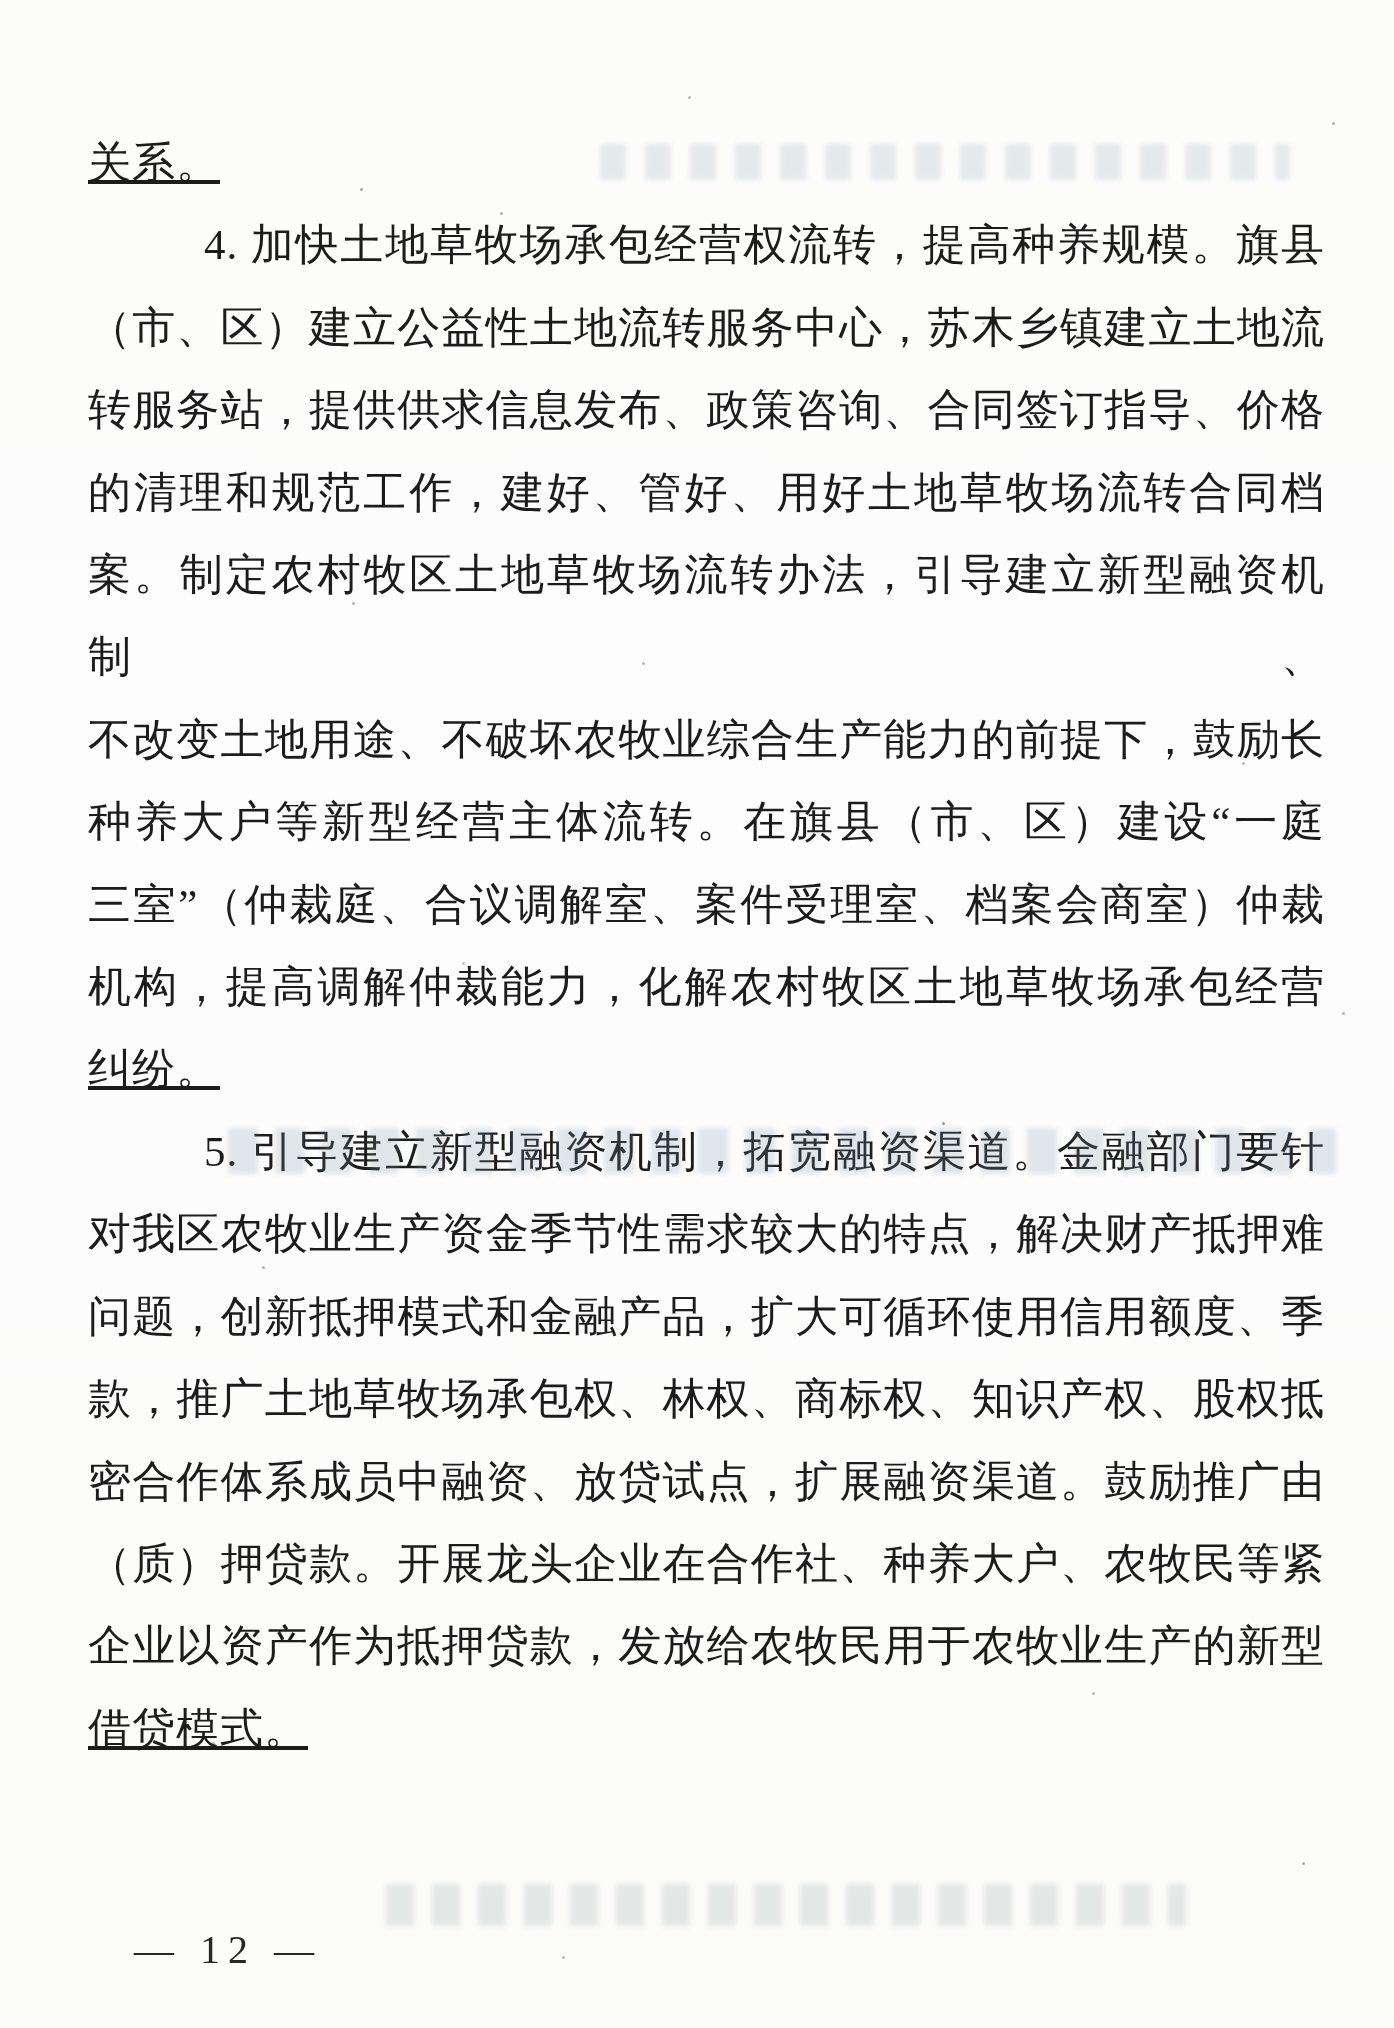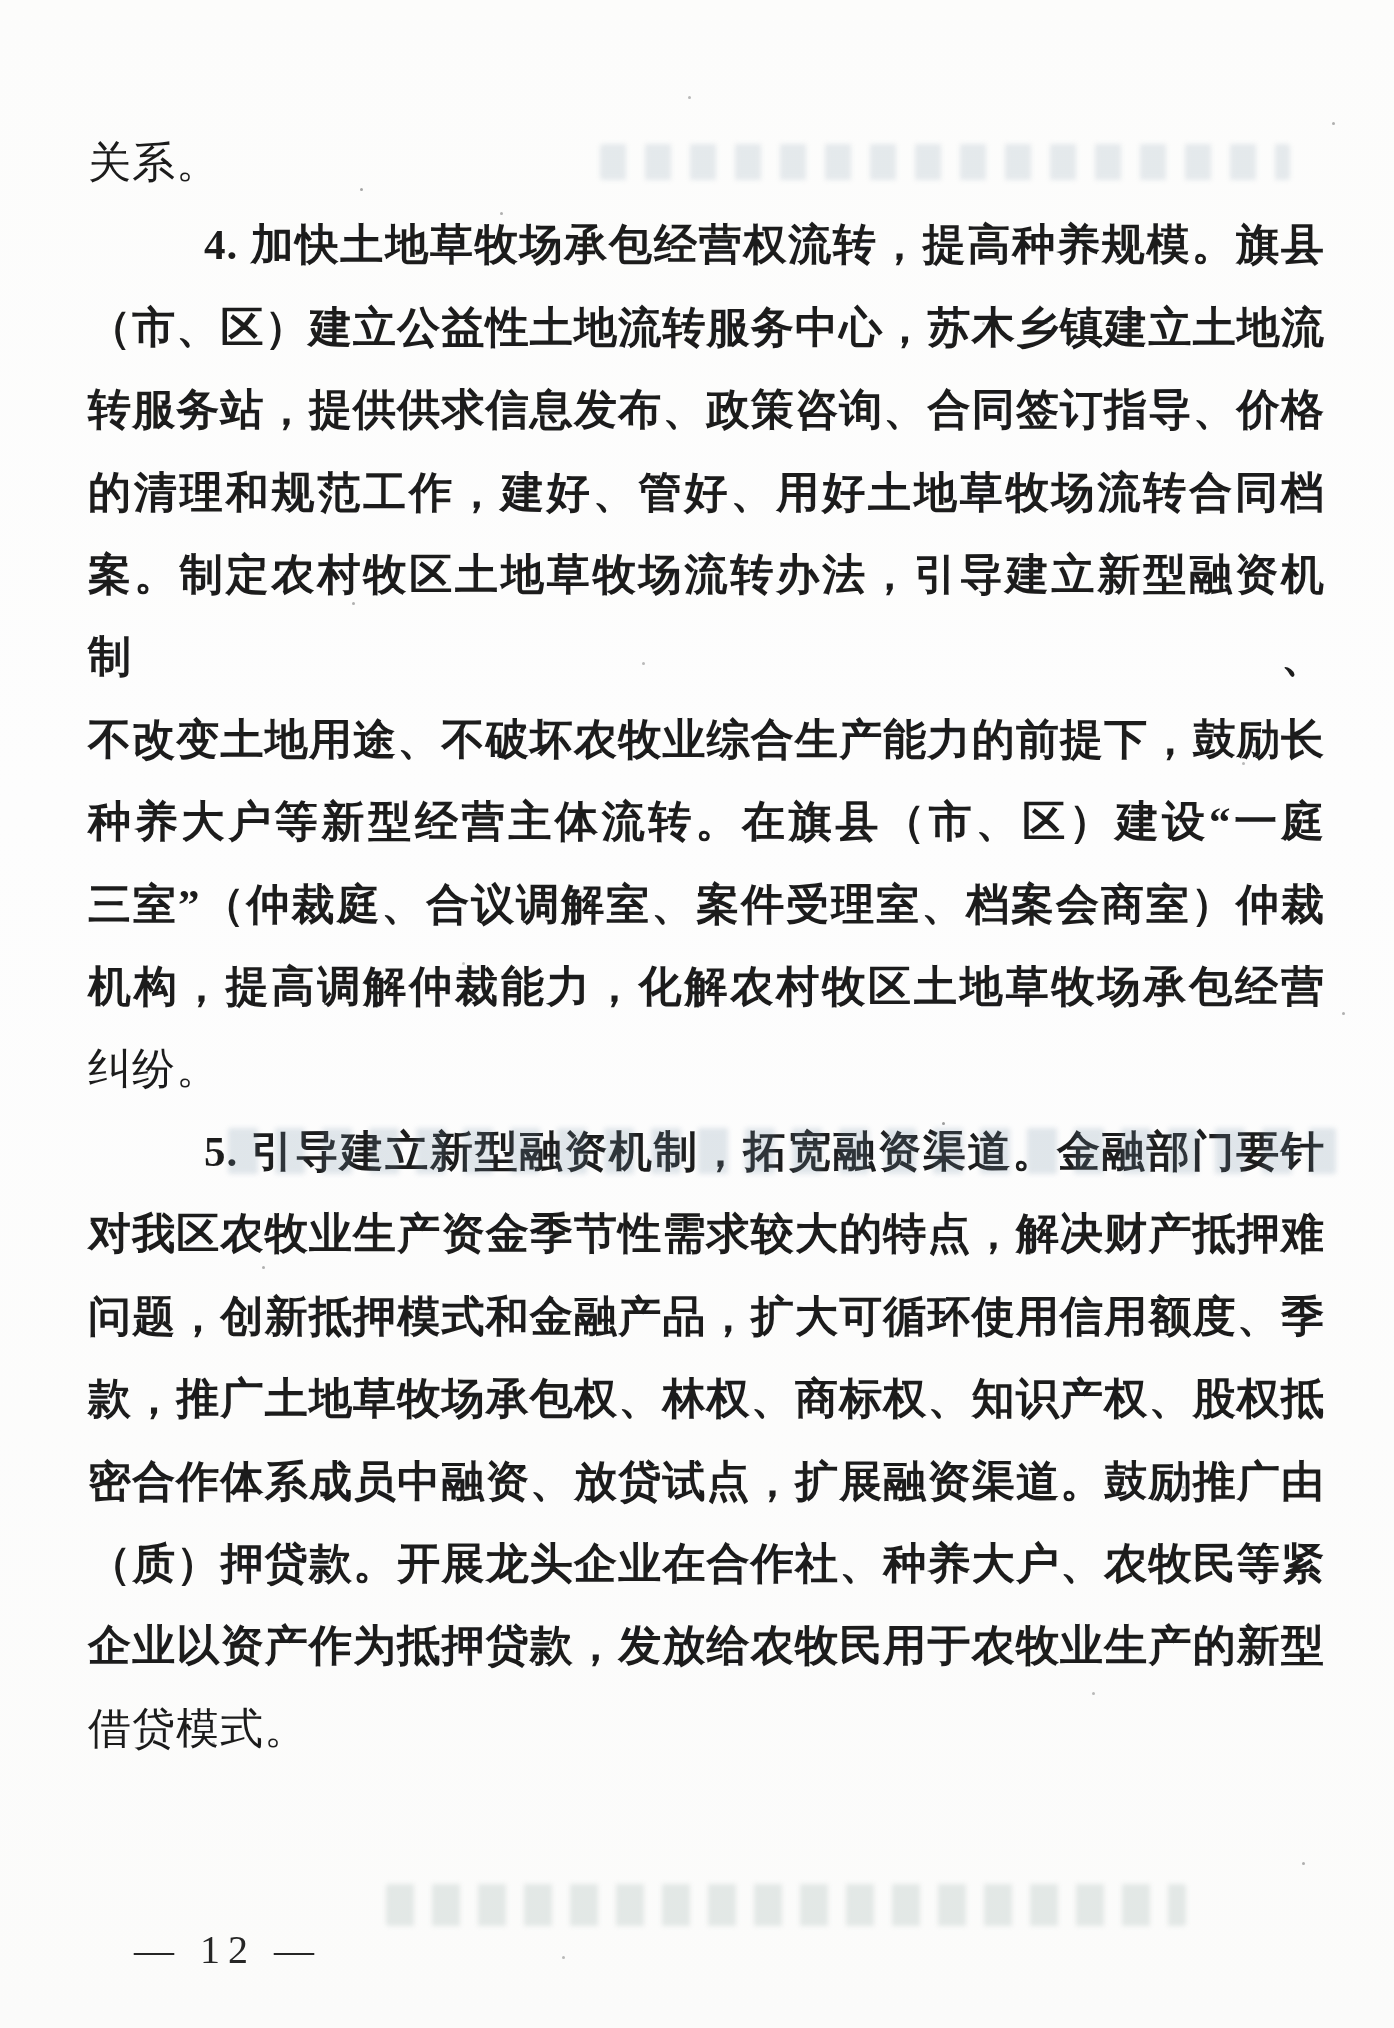--- a/index.html
+++ b/index.html
@@ -10,22 +10,22 @@
     font-family:"Liberation Serif","DejaVu Serif",serif;
   }
   .page{position:absolute;inset:0;background:
     linear-gradient(180deg,#fcfcfb 0%,#fdfdfd 40%,#fbfbfa 100%);}
   .textblock{
     position:absolute;left:88px;top:122px;width:1237px;
     color:#1c1c1c;font-size:43px;line-height:82.4px;
     font-weight:500;
   }
   .line{letter-spacing:1px;}
-  .full{text-align:justify;text-align-last:justify;font-weight:bold;}
-  .short{text-align:left;text-align-last:left;}
+  .full{text-align:justify;text-align-last:justify;}
+  .short{text-align:left;text-align-last:left;text-decoration:underline;}
   .indent{text-indent:116px;}
   .footer{
     position:absolute;left:134px;top:1926px;
     font-size:40px;color:#262626;letter-spacing:8px;
     font-family:"Liberation Serif","DejaVu Serif",serif;
   }
   
   .ghost{position:absolute;filter:blur(2.5px);opacity:.6;border-radius:3px;}
   .g1{left:600px;top:144px;width:690px;height:36px;
       background:repeating-linear-gradient(90deg,

